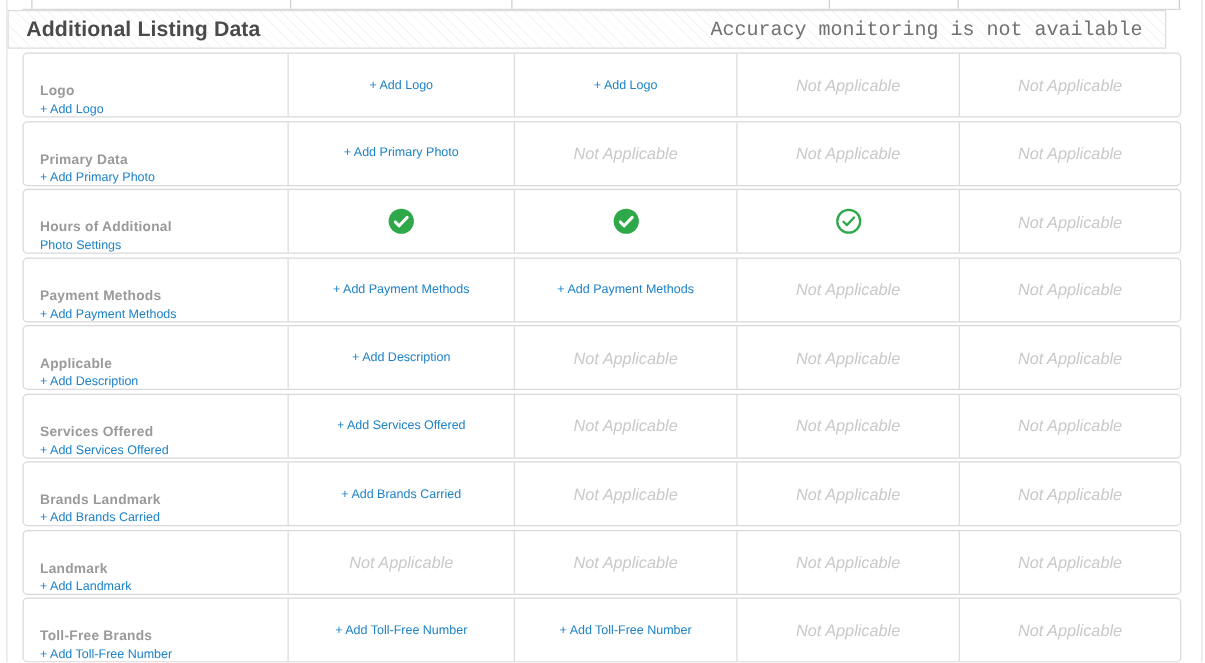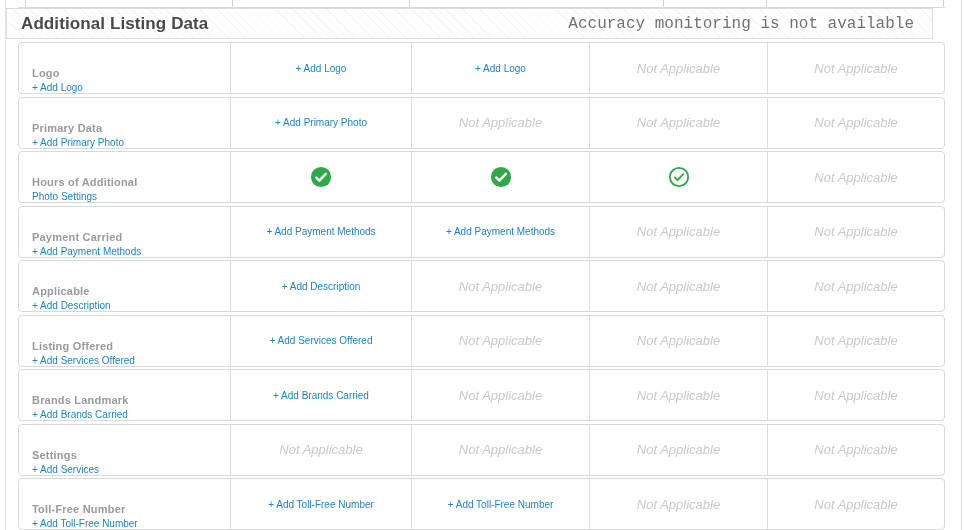--- a/index.html
+++ b/index.html
@@ -125,21 +125,21 @@
             <circle cx="12" cy="12" r="10" fill="none" stroke="#2fa84a" stroke-width="2"></circle>
             <path d="M7.4 12.4l3 3 6.2-6.6" fill="none" stroke="#2fa84a" stroke-width="2" stroke-linecap="round" stroke-linejoin="round"></path>
           </svg>
         </div>
         <div class="cell">
           <span class="na">Not Applicable</span>
         </div>
       </div>
       <div class="row">
         <div class="cell cell-first">
-          <div class="row-label">Payment Carried</div>
+          <div class="row-label">Payment Methods</div>
           <a class="action-link">+ Add Payment Methods</a>
         </div>
         <div class="cell">
           <a class="cell-link">+ Add Payment Methods</a>
         </div>
         <div class="cell">
           <a class="cell-link">+ Add Payment Methods</a>
         </div>
         <div class="cell">
           <span class="na">Not Applicable</span>
@@ -161,21 +161,21 @@
         </div>
         <div class="cell">
           <span class="na">Not Applicable</span>
         </div>
         <div class="cell">
           <span class="na">Not Applicable</span>
         </div>
       </div>
       <div class="row">
         <div class="cell cell-first">
-          <div class="row-label">Listing Offered</div>
+          <div class="row-label">Services Offered</div>
           <a class="action-link">+ Add Services Offered</a>
         </div>
         <div class="cell">
           <a class="cell-link">+ Add Services Offered</a>
         </div>
         <div class="cell">
           <span class="na">Not Applicable</span>
         </div>
         <div class="cell">
           <span class="na">Not Applicable</span>
@@ -197,39 +197,39 @@
         </div>
         <div class="cell">
           <span class="na">Not Applicable</span>
         </div>
         <div class="cell">
           <span class="na">Not Applicable</span>
         </div>
       </div>
       <div class="row">
         <div class="cell cell-first">
-          <div class="row-label">Settings</div>
-          <a class="action-link">+ Add Services</a>
-        </div>
-        <div class="cell">
-          <span class="na">Not Applicable</span>
-        </div>
-        <div class="cell">
-          <span class="na">Not Applicable</span>
-        </div>
-        <div class="cell">
-          <span class="na">Not Applicable</span>
-        </div>
-        <div class="cell">
-          <span class="na">Not Applicable</span>
-        </div>
-      </div>
-      <div class="row">
-        <div class="cell cell-first">
-          <div class="row-label">Toll-Free Number</div>
+          <div class="row-label">Landmark</div>
+          <a class="action-link">+ Add Landmark</a>
+        </div>
+        <div class="cell">
+          <span class="na">Not Applicable</span>
+        </div>
+        <div class="cell">
+          <span class="na">Not Applicable</span>
+        </div>
+        <div class="cell">
+          <span class="na">Not Applicable</span>
+        </div>
+        <div class="cell">
+          <span class="na">Not Applicable</span>
+        </div>
+      </div>
+      <div class="row">
+        <div class="cell cell-first">
+          <div class="row-label">Toll-Free Brands</div>
           <a class="action-link">+ Add Toll-Free Number</a>
         </div>
         <div class="cell">
           <a class="cell-link">+ Add Toll-Free Number</a>
         </div>
         <div class="cell">
           <a class="cell-link">+ Add Toll-Free Number</a>
         </div>
         <div class="cell">
           <span class="na">Not Applicable</span>

